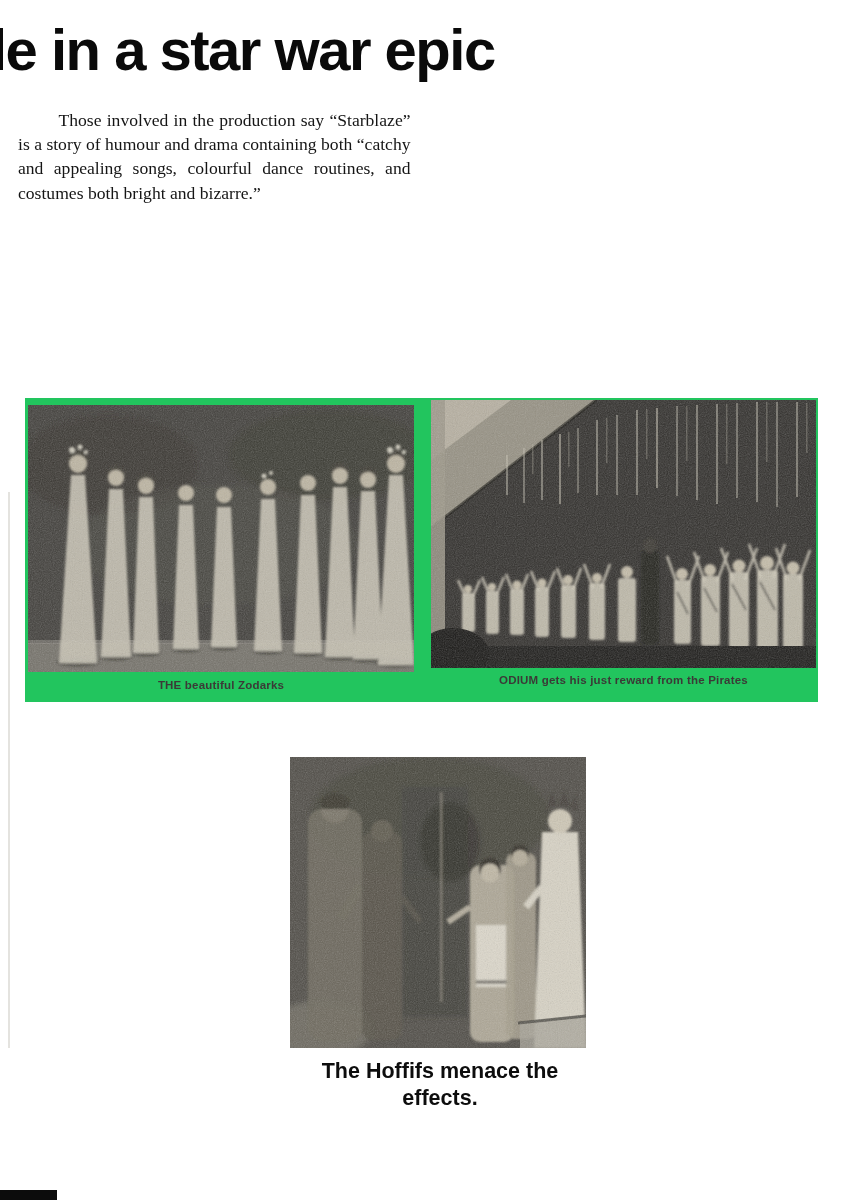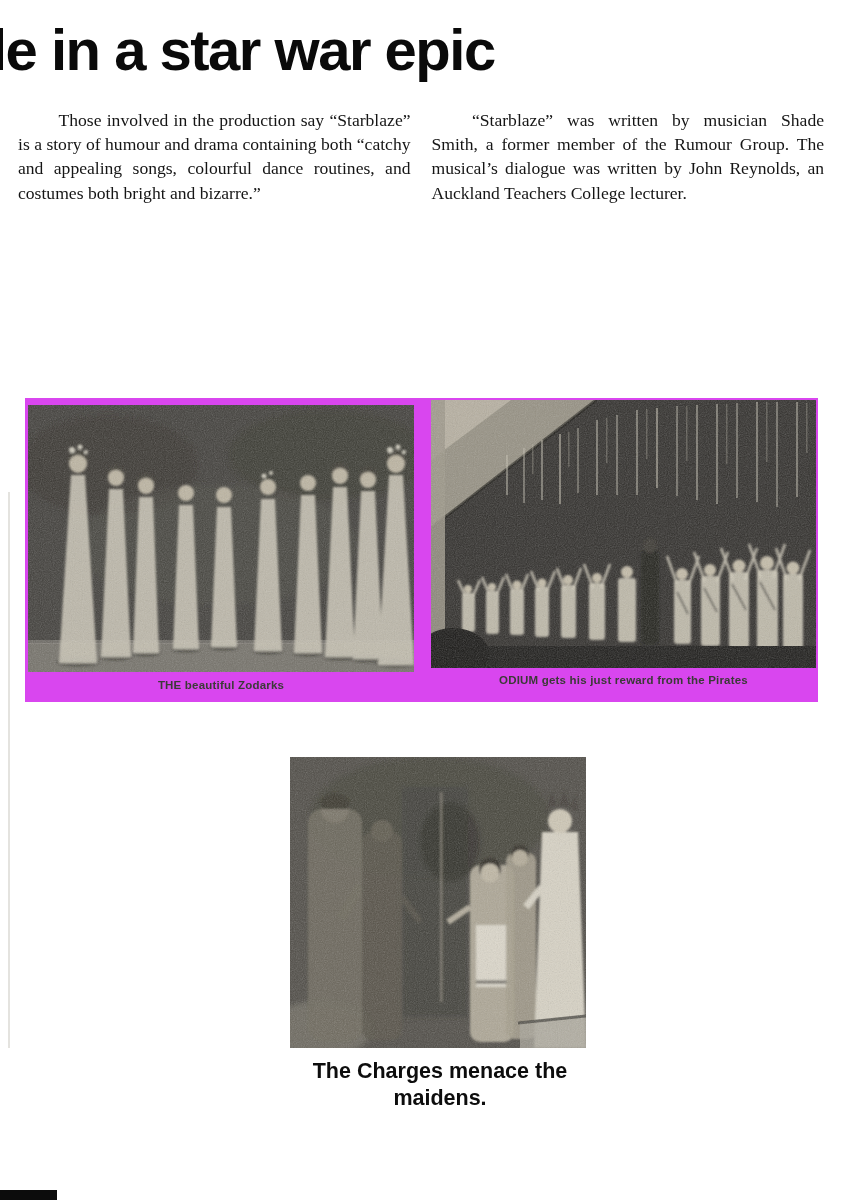--- a/index.html
+++ b/index.html
@@ -37,21 +37,21 @@
     font-size:17.6px;
     line-height:24.2px;
     text-align:justify;
   }
   .col p.indent{text-indent:2.3em;}
   
   .plate{
     position:absolute;
     left:25px;top:398px;
     width:793px;height:304px;
-    background:#d946ef;
+    background:#22c55e;
   }
   .photo1{position:absolute;left:3px;top:7px;width:386px;height:267px;display:block;}
   .photo2{position:absolute;left:406px;top:2px;width:385px;height:268px;display:block;}
   .cap{
     position:absolute;
     font-family:"Liberation Sans", sans-serif;
     font-weight:700;
     font-size:11.5px;
     letter-spacing:.2px;
     color:#3b3a37;
@@ -101,21 +101,20 @@
 
 <div class="page">
 
   <h1 class="headline">le in a star war epic</h1>
 
   <div class="columns">
     <div class="col">
       <p class="indent">Those involved in the production say “Starblaze” is a story of humour and drama containing both “catchy and appealing songs, colourful dance routines, and costumes both bright and bizarre.”</p>
     </div>
     <div class="col">
-      <p class="indent">“Starblaze” was written by musician Shade Smith, a former member of the Rumour Group. The musical’s dialogue was written by John Reynolds, an Auckland Teachers College lecturer.</p>
     </div>
   </div>
 
   <div class="plate">
 
     <svg class="photo1" viewBox="0 0 386 267" preserveAspectRatio="none">
       <rect width="386" height="267" fill="#413f3b"></rect>
       <g filter="url(#soften2)">
         <ellipse cx="80" cy="60" rx="90" ry="50" fill="#36342f" opacity="0.7"></ellipse>
         <ellipse cx="300" cy="50" rx="100" ry="45" fill="#37352f" opacity="0.6"></ellipse>
@@ -323,18 +322,18 @@
 
       <path d="M252,75 L244,291 L296,291 L288,75 Z" fill="#d8d3c5"></path>
       <circle cx="270" cy="64" r="12" fill="#cfc8b6"></circle>
       <path d="M256,52 L262,34 L268,50 L274,32 L280,50 L286,38 L288,54 Q270,44 256,52 Z" fill="#44403a"></path>
       <line x1="252" y1="130" x2="236" y2="150" stroke="#d8d3c5" stroke-width="7"></line>
     </g>
     <path d="M230,265 L296,258 L296,291 L230,291 Z" fill="#a8a499" opacity="0.8"></path>
     <line x1="228" y1="266" x2="296" y2="259" stroke="#3a3833" stroke-width="3" opacity="0.7"></line>
     <rect width="296" height="291" filter="url(#grain)" opacity="0.3"></rect>
   </svg>
-  <div class="caption3">The Charges menace the maidens.</div>
+  <div class="caption3">The Hoffifs menace the effects.</div>
 
   <div class="scan-line"></div>
   <div class="corner-mark"></div>
 
 </div>
 
 </body></html>

